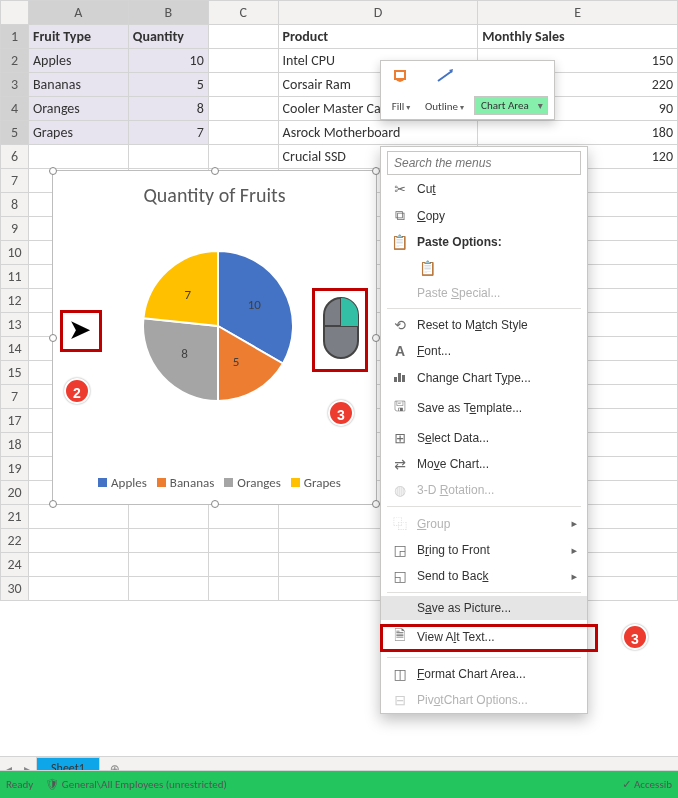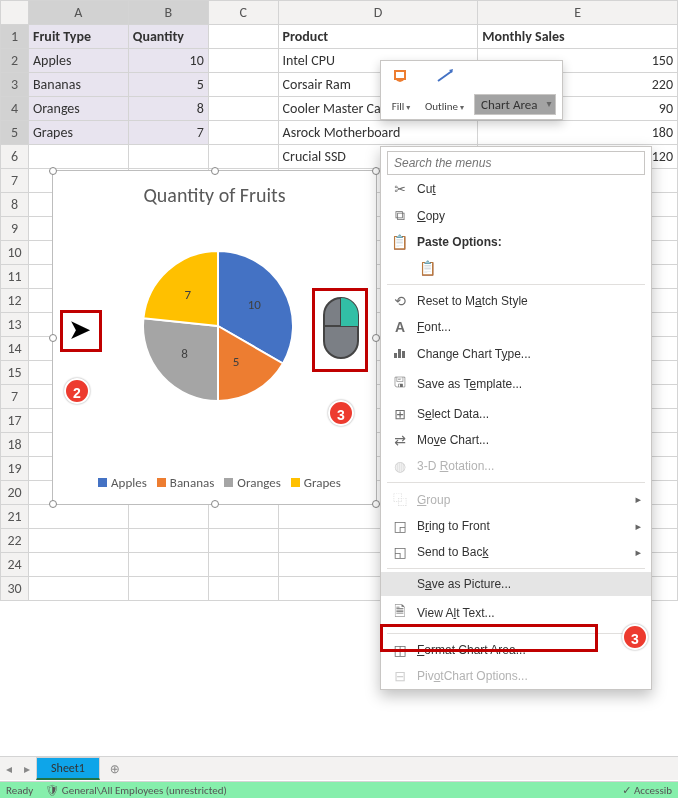--- a/index.html
+++ b/index.html
@@ -148,23 +148,23 @@
     align-items: center;
     font-size: 11px;
     color: #444;
     padding: 2px 4px;
     cursor: default;
     gap: 12px;
   }
   .minitb .icon { font-size: 18px; line-height: 1; }
   .minitb select, .minitb .pseudo-select {
     border: 1px solid #c8c6c4;
-    font-size: 13px;
+    font-size: 11px;
     padding: 2px 18px 2px 6px;
-    background: #a3a3a3;
+    background: #86efac;
     position: relative;
   }
   .minitb .pseudo-select::after {
     content: "▾";
     position: absolute;
     right: 4px;
     top: 2px;
     color: #666;
     font-size: 10px;
   }
@@ -173,21 +173,21 @@
     font-size: 8px;
     color: #666;
     margin-left: 2px;
   }
 
   
   .ctxmenu {
     position: absolute;
     left: 380px;
     top: 146px;
-    width: 272px;
+    width: 208px;
     background: #fff;
     border: 1px solid #c8c6c4;
     box-shadow: 0 6px 14px rgba(0,0,0,0.25);
     font-family: "Segoe UI", Arial, sans-serif;
     font-size: 12px;
     color: #333;
   }
   .ctx-search {
     margin: 4px 6px 1px 6px;
     border: 1px solid #c8c6c4;
@@ -260,22 +260,22 @@
     margin-top: -1px;
   }
   .sheetbar .add {
     padding: 0 10px;
     color: #888;
   }
   
   .statusbar {
     position: absolute;
     left:0; right:0; bottom:0;
-    height: 17px;
-    background: #86efac;
+    height: 28px;
+    background: #22c55e;
     border-top: 1px solid #d4d4d4;
     font-size: 11px;
     color: #555;
     display: flex;
     align-items: center;
     padding: 0 6px;
     gap: 12px;
   }
 </style>
 </head>
@@ -571,20 +571,24 @@
     <span class="ctx-icon">⧉</span>
     <span class="ctx-label"><u>C</u>opy</span>
   </div>
   <div class="ctx-item">
     <span class="ctx-icon">📋</span>
     <span class="ctx-label" style="font-weight:600">Paste Options:</span>
   </div>
   <div class="ctx-item disabled" style="padding-left:36px">
     <span class="ctx-icon">📋</span>
   </div>
+  <div class="ctx-item disabled">
+    <span class="ctx-icon"></span>
+    <span class="ctx-label">Paste <u>S</u>pecial...</span>
+  </div>
   <div class="ctx-sep"></div>
   <div class="ctx-item">
     <span class="ctx-icon">⟲</span>
     <span class="ctx-label">Reset to M<u>a</u>tch Style</span>
   </div>
   <div class="ctx-item">
     <span class="ctx-icon"><b>A</b></span>
     <span class="ctx-label"><u>F</u>ont...</span>
   </div>
   <div class="ctx-item">

